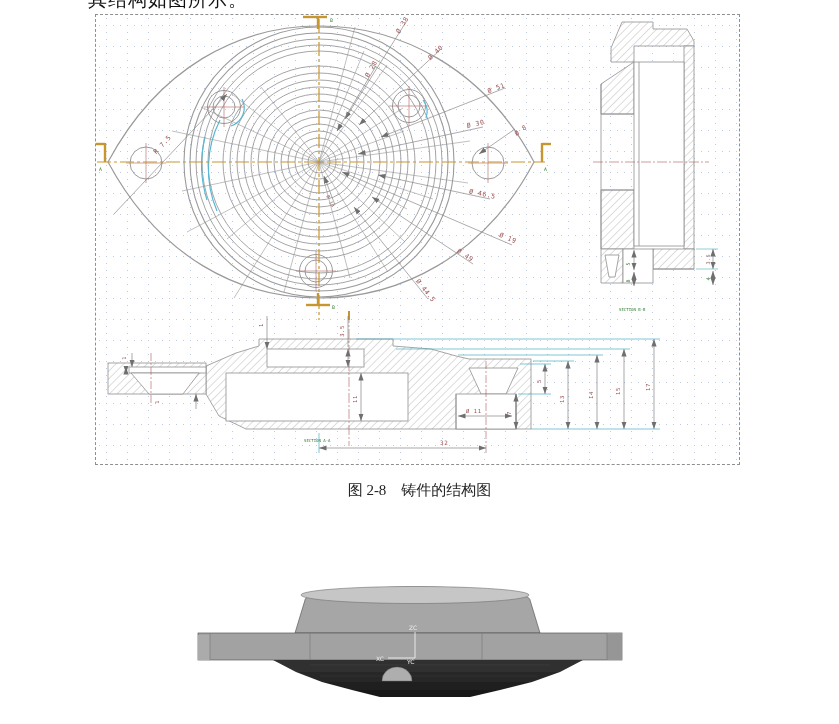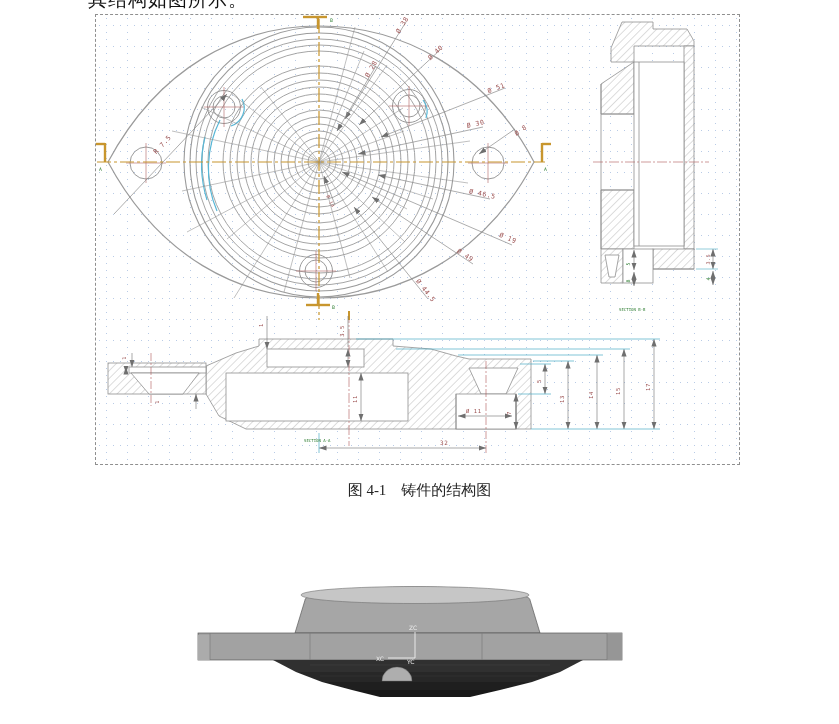--- a/index.html
+++ b/index.html
@@ -279,21 +279,21 @@
           <text class="dimtxt" font-size="5.5" transform="translate(514,80) rotate(-90)" text-anchor="middle">15</text>
           <text class="dimtxt" font-size="5.5" transform="translate(544,76) rotate(-90)" text-anchor="middle">17</text>
           <text class="dimtxt" font-size="6" x="334" y="134">32</text>
           <text class="grntxt" font-size="4" x="198" y="131">SECTION A-A</text>
         </g>
       </g>
     </svg>
   </div>
 
   <div id="caption">
-    <span>图 4-1　铸件的结构图</span>
+    <span>图 2-8　铸件的结构图</span>
   </div>
 
   <svg id="r3d" width="480" height="145" viewBox="0 0 480 145">
 
     <path d="M135,25 C135,17 190,12 245,12 C300,12 360,17 360,25 L370,58 L125,58 Z" fill="#a6a6a6" stroke="#5a5a5a" stroke-width="0.7"></path>
     <ellipse cx="245" cy="20" rx="114" ry="8.5" fill="#c6c6c6" stroke="#707070" stroke-width="0.6"></ellipse>
 
     <rect x="28" y="58" width="424" height="27" fill="#a2a2a2" stroke="#5a5a5a" stroke-width="0.7"></rect>
     <rect x="28" y="60" width="12" height="25" fill="#ababab" stroke="none"></rect>
     <rect x="437" y="58" width="15" height="27" fill="#969696" stroke="none"></rect>

